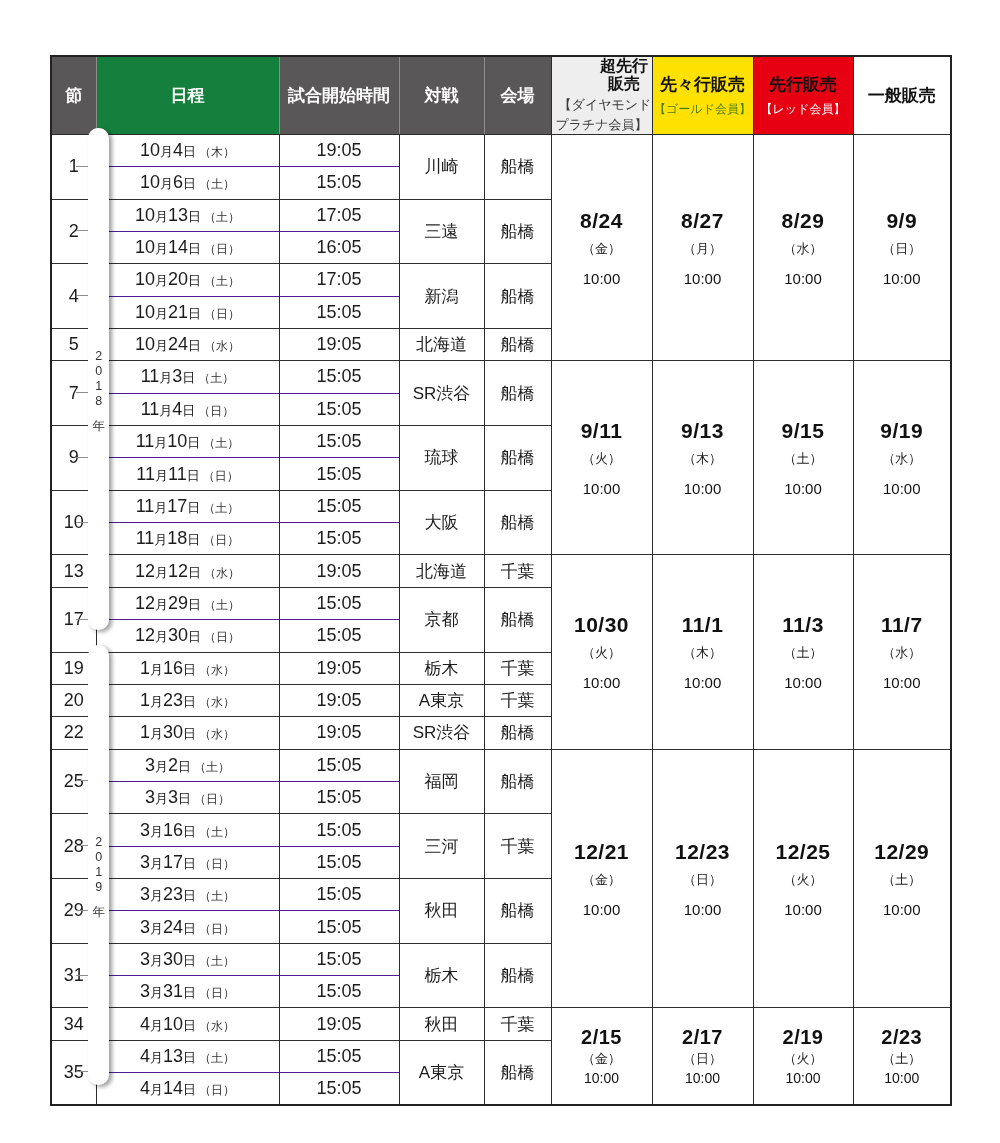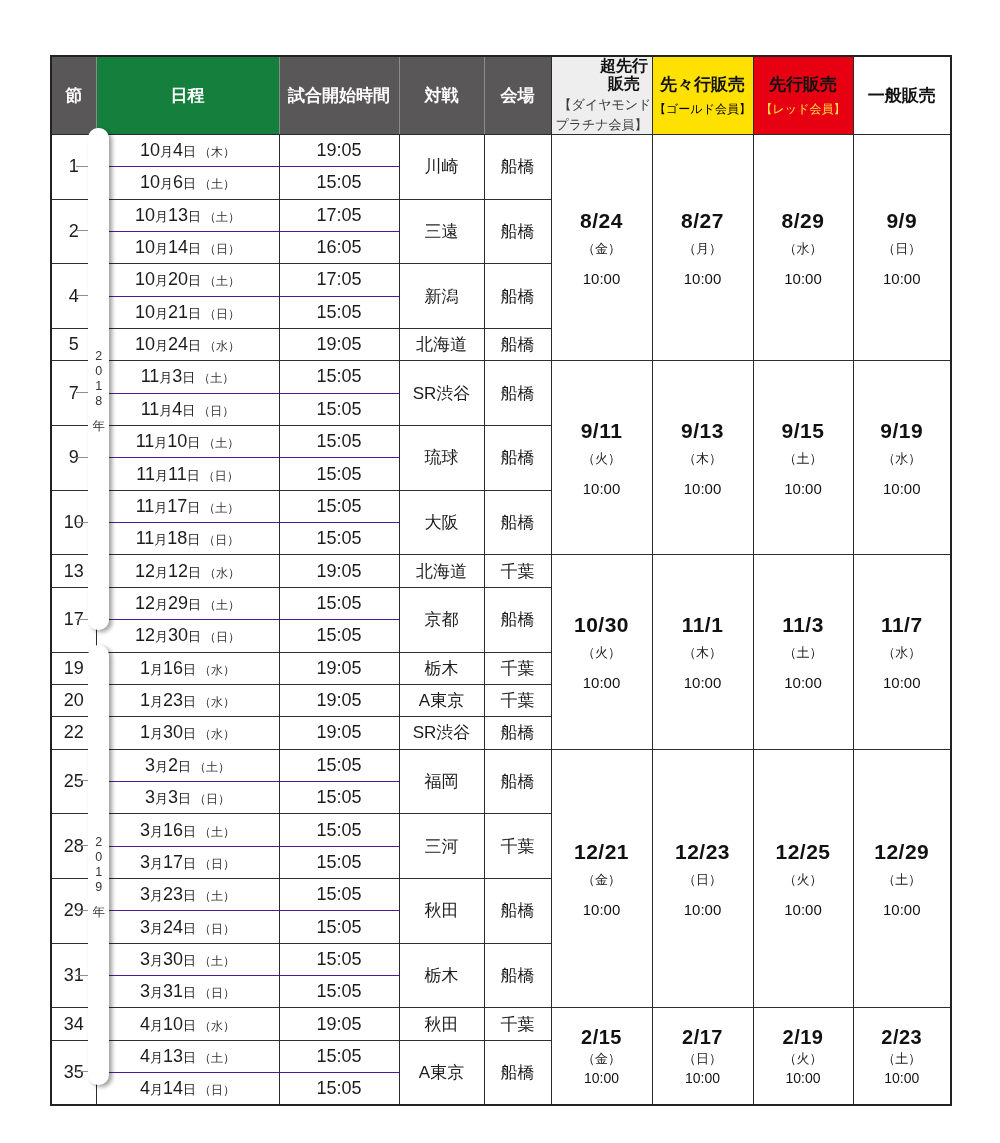--- a/index.html
+++ b/index.html
@@ -14,22 +14,22 @@
      vertical-align:middle;border:none;border-bottom:1px solid #2b2b2b;}
   th.hdr-mid{border-left:1px solid #8f8c8c;}
   th.sale-h{border-left:1px solid #2b2b2b;color:#111;}
   th.sale-h1{background:#eeeeee;}
   th.sale-h1 .t{font-size:16px;font-weight:bold;line-height:1.15;padding-left:45px;}
   th.sale-h1 .sub{font-size:13px;font-weight:normal;color:#3a3a3a;text-align:left;
      padding-left:7px;line-height:1.25;margin-top:2px;}
   th.sale-h2{background:#ffe100;}
   th.sale-h3{background:#e60012;font-family:Liberation Mono, monospace;}
   th .t{display:block;}
-  th .sub1line{display:block;font-size:12px;font-weight:normal;margin-top:5px;color:#000000;}
-  th.sale-h3 .sub1line{color:#fde047;}
+  th .sub1line{display:block;font-size:12px;font-weight:normal;margin-top:5px;color:#4d7c0f;}
+  th.sale-h3 .sub1line{color:#ffffff;}
   th.sale-h4{background:#ffffff;}
   td{border-left:1px solid #2b2b2b;border-bottom:none;border-right:none;border-top:none;
      text-align:center;vertical-align:middle;padding:0;color:#1c1c1c;}
   td.dark-top{border-top:1px solid #2f2f2f;}
   td.light-top{border-top:1px solid #4c1d95;}
   td.sec{font-size:18px;border-left:none;position:relative;}
   td.sec.tick::after{content:'';position:absolute;top:calc(50% - 1px);right:6px;width:14px;
      border-top:1px solid #8f8f8f;}
   .dn{font-size:18px;}
   .dk{font-size:13px;}

